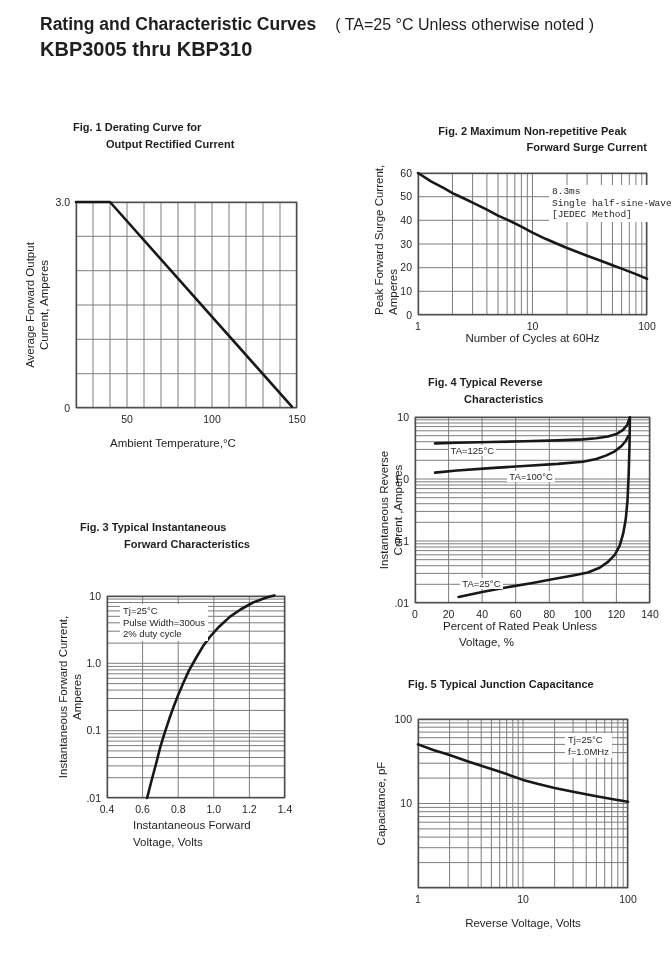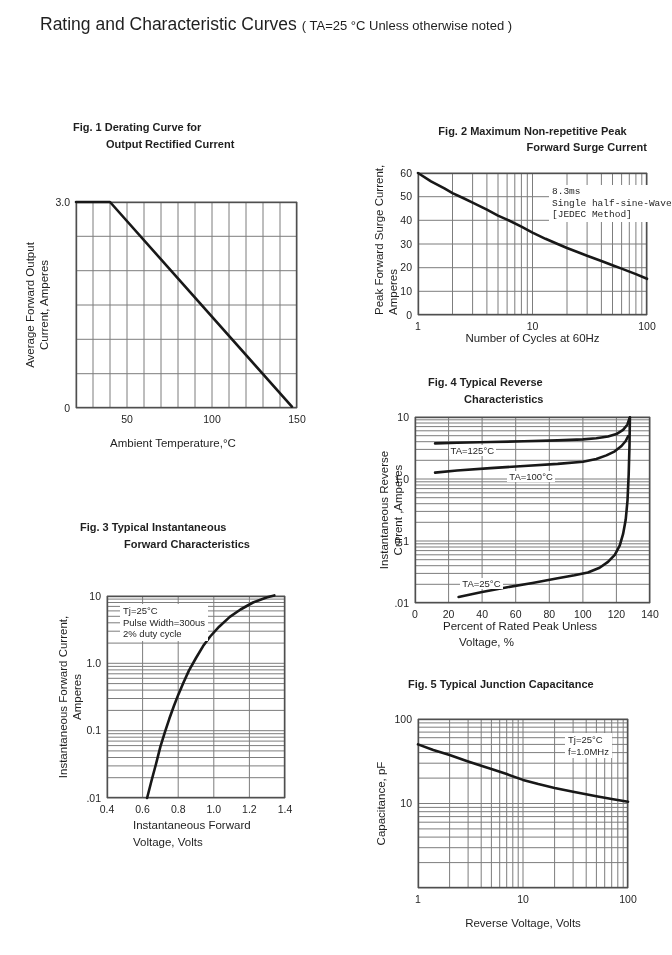--- a/index.html
+++ b/index.html
@@ -8,31 +8,32 @@
   .ftitle{position:absolute;font-weight:bold;font-size:11px;white-space:nowrap}
   .xtitle{position:absolute;font-size:11.5px;white-space:nowrap}
   .vlabel{position:absolute;transform:rotate(-90deg);transform-origin:0 0;
           font-size:11.5px;line-height:14px;white-space:nowrap}
   .tick{position:absolute;font-size:10.5px;white-space:nowrap}
   .tx{text-align:center}
   .ty{text-align:right}
   .anno{position:absolute;font-size:9.5px;line-height:11.5px;background:#fff;
         padding:1px 3px;white-space:nowrap}
   .clabel{position:absolute;font-size:9.5px;background:#fff;padding:0 2px;white-space:nowrap}
-  .hdr-title{font-size:17.5px;font-weight:normal}
-  .hdr-note{font-size:13px;margin-left:5px}
+  .hdr-title{font-size:17.5px;font-weight:bold}
+  .hdr-note{font-size:16px;margin-left:19px}
   .hdr-part{font-size:20px;font-weight:bold;margin-top:3px}
 </style>
 </head>
 <body>
 
 <div id="canvas">
 
   <div style="position:absolute;left:40px;top:14px">
     <span class="hdr-title">Rating and Characteristic Curves</span><span class="hdr-note">( TA=25 °C Unless otherwise noted )</span>
+    <div class="hdr-part">KBP3005 thru KBP310</div>
   </div>
 
   <div class="ftitle" style="left:73px;top:121px">Fig. 1 Derating Curve for</div>
   <div class="ftitle" style="left:106px;top:138px">Output Rectified Current</div>
   <div class="vlabel" style="left:23px;top:408px;width:206px;text-align:center">
     <div>Average Forward Output</div>
     <div>Current, Amperes</div>
   </div>
   <div class="xtitle" style="left:110px;top:437px">Ambient Temperature,°C</div>
 

